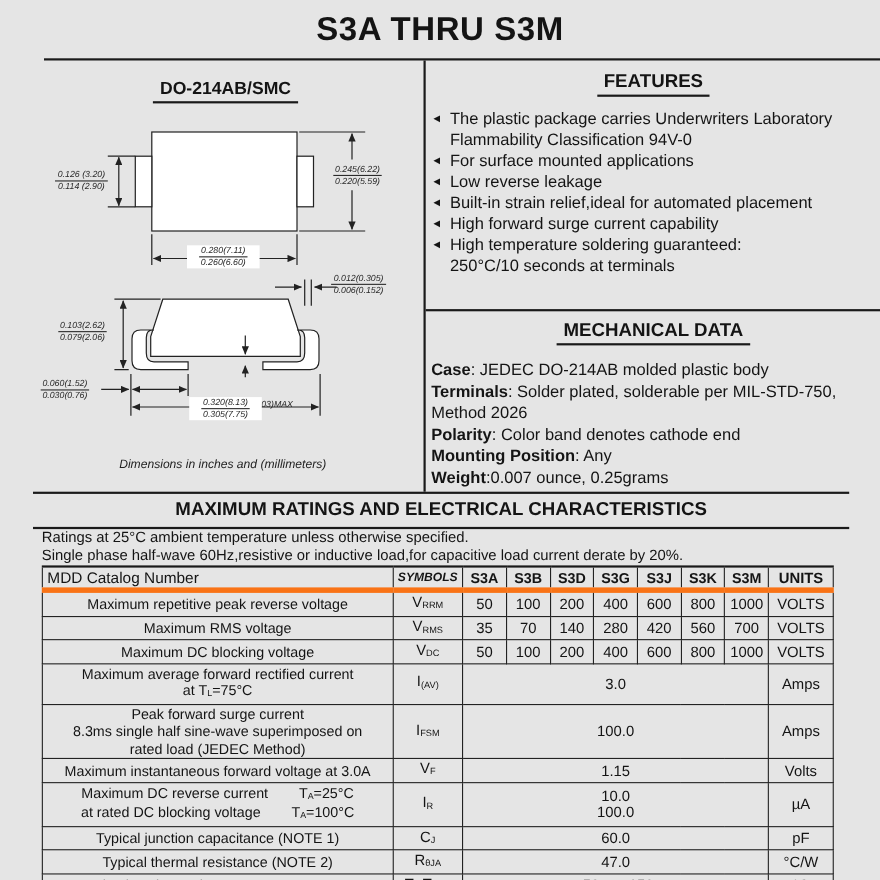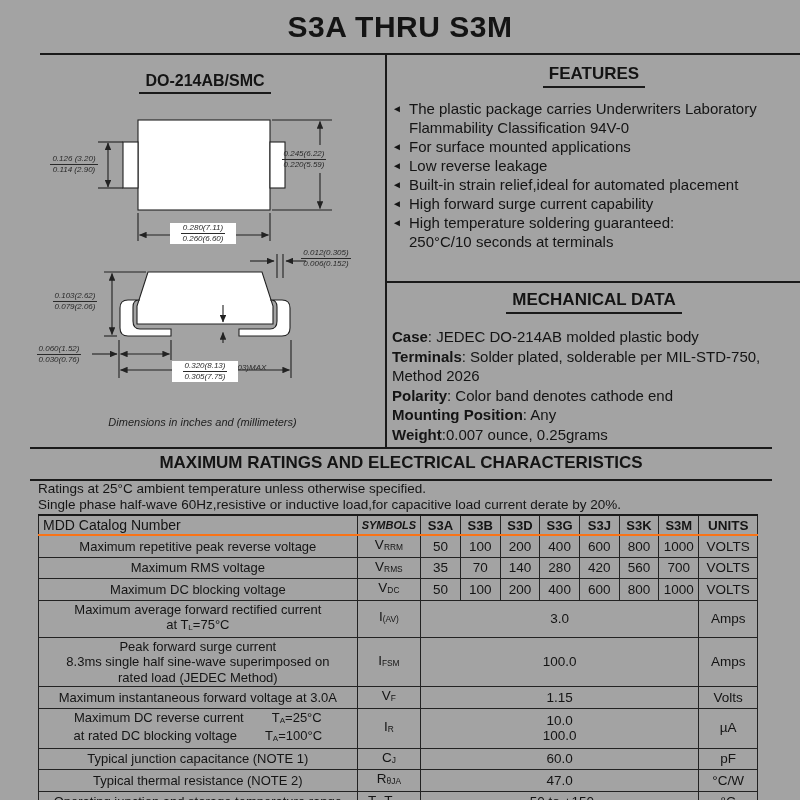--- a/index.html
+++ b/index.html
@@ -1,16 +1,16 @@
 <!DOCTYPE html>
 <html><head>
 <meta charset="utf-8">
 <style>
   html,body{margin:0;padding:0;background:#fff;}
-  .page{position:relative;width:800px;height:800px;background:#a3a3a3;
+  .page{position:relative;width:800px;height:800px;background:#e5e5e5;
         font-family:"Liberation Sans",sans-serif;color:#141414;overflow:hidden;}
   .rule{position:absolute;background:#1a1a1a;}
   
   .title{position:absolute;top:10px;left:0;width:100%;text-align:center;
          font-size:30px;font-weight:bold;letter-spacing:.5px;}
   #title-rule{left:40px;top:53px;width:760px;height:2px;}
   #vdiv{left:385px;top:55px;width:2px;height:392px;}
   #hdiv-right{left:387px;top:281px;width:413px;height:2px;}
   
   .sec-head{font-weight:bold;text-align:center;font-size:17px;}
@@ -41,21 +41,21 @@
   svg .ah{fill:#222;stroke:none;}
   
   #ratings-head{position:absolute;left:30px;top:447px;width:742px;
     border-top:2px solid #1a1a1a;border-bottom:2px solid #1a1a1a;
     text-align:center;font-weight:bold;font-size:17px;padding:4px 0 6px;}
   #note1{position:absolute;left:38px;top:481px;font-size:13.5px;}
   #note2{position:absolute;left:38px;top:497px;font-size:13.5px;}
   
   #ratings-table{position:absolute;left:38px;top:514px;width:720px;border-collapse:collapse;}
   #ratings-table th,#ratings-table td{border:1px solid #222;padding:1px 4px;vertical-align:middle;}
-  #ratings-table th{border-top:2px solid #1a1a1a;border-bottom:2px solid #f97316;}
+  #ratings-table th{border-top:2px solid #1a1a1a;border-bottom:5px solid #f97316;}
   th.param-h{text-align:left;font-weight:normal;font-size:14px;padding:5px 6px;}
   th.sym-h{font-style:italic;font-weight:bold;font-size:11px;}
   th.model-h{font-size:13px;}
   th.units-h{font-size:13.5px;}
   td.param{text-align:center;font-size:13px;line-height:15.5px;padding:1px 7px;}
   td.sym,td.val,td.spanv,td.unit{text-align:center;font-size:13.5px;line-height:15.5px;}
   .sb{font-size:0.62em;vertical-align:-1px;}
   .gap{margin-left:28px;}
 </style>
 </head>
@@ -111,21 +111,21 @@
     <line x1="120.5" y1="106" x2="169.5" y2="106" marker-start="url(#ah)" marker-end="url(#ah)"></line>
     <line x1="223" y1="57" x2="223" y2="74" marker-end="url(#ah)"></line>
     <line x1="223" y1="95" x2="223" y2="84.5" marker-end="url(#ah)"></line>
     <line x1="120.5" y1="122" x2="289.5" y2="122" marker-start="url(#ah)" marker-end="url(#ah)"></line>
   </svg>
 
   <div class="dim" style="left:44px;top:154px;width:60px;">
     <span class="dt">0.126 (3.20)</span>
     <span class="db">0.114 (2.90)</span>
   </div>
-  <div class="dim" style="left:276px;top:149px;width:56px;justify-content:center;">
+  <div class="dim" style="left:297px;top:149px;width:56px;justify-content:center;">
     <span class="dt">0.245(6.22)</span>
     <span class="db">0.220(5.59)</span>
   </div>
   <div class="dim wbg" style="left:170px;top:223px;width:66px;">
     <span class="dt">0.280(7.11)</span>
     <span class="db">0.260(6.60)</span>
   </div>
   <div class="dim" style="left:296px;top:248px;width:60px;">
     <span class="dt">0.012(0.305)</span>
     <span class="db">0.006(0.152)</span>

